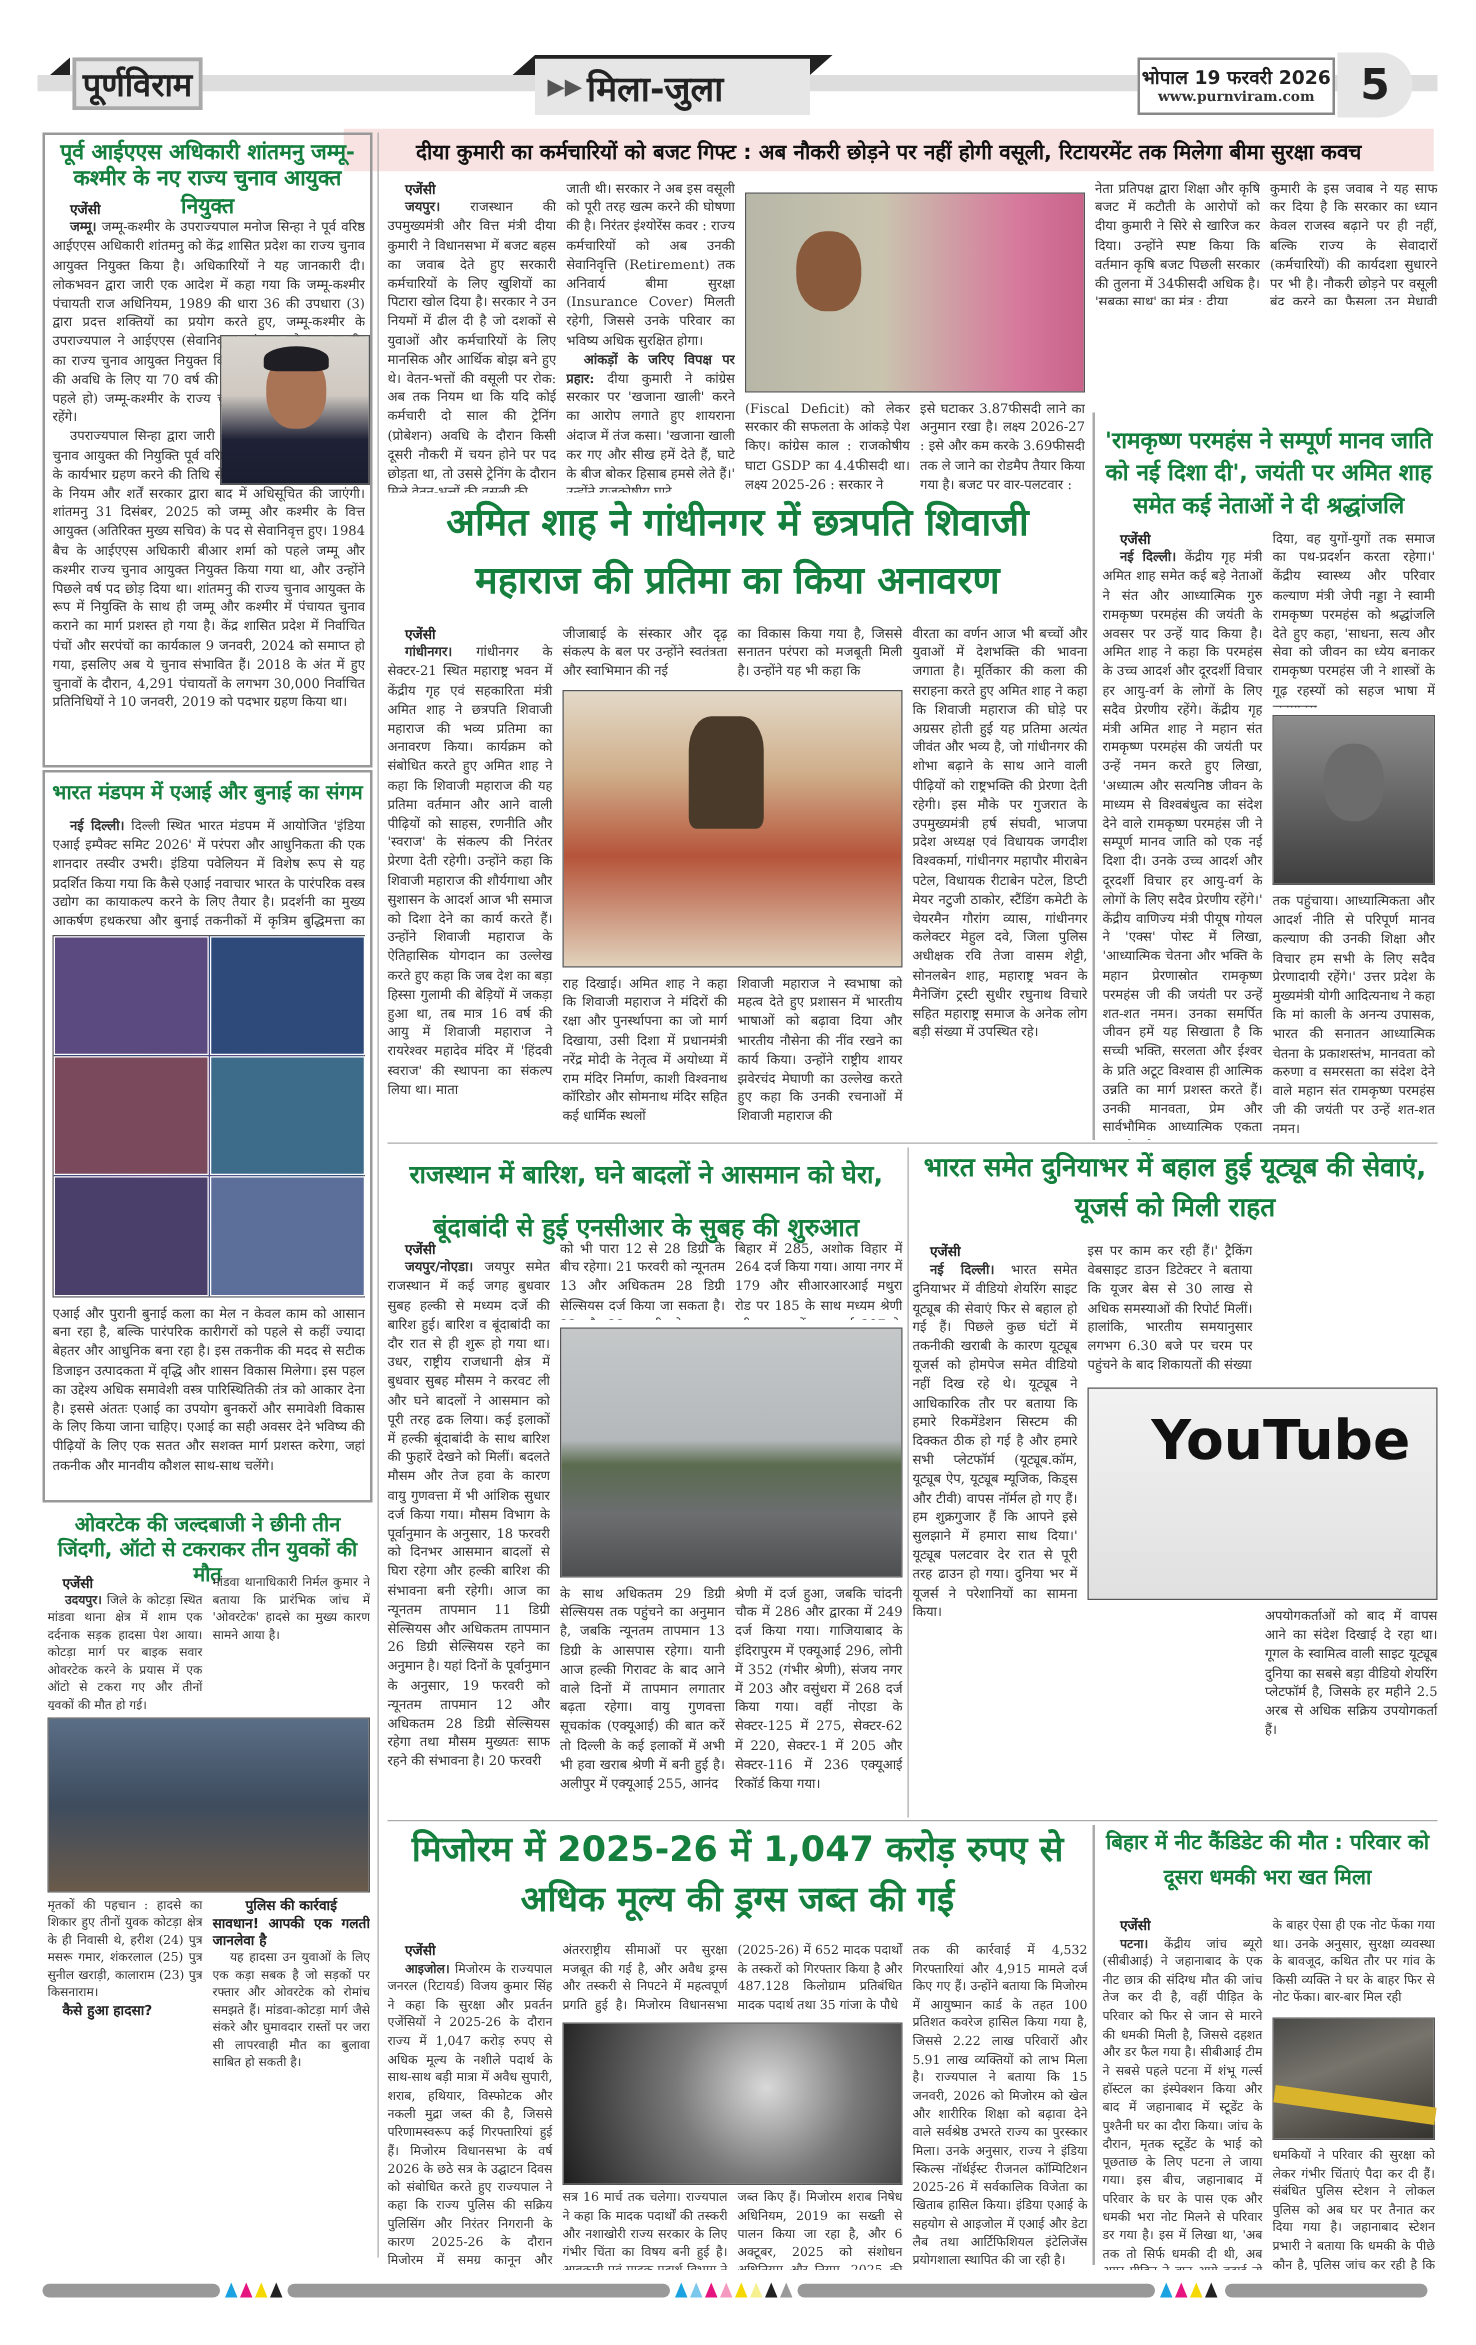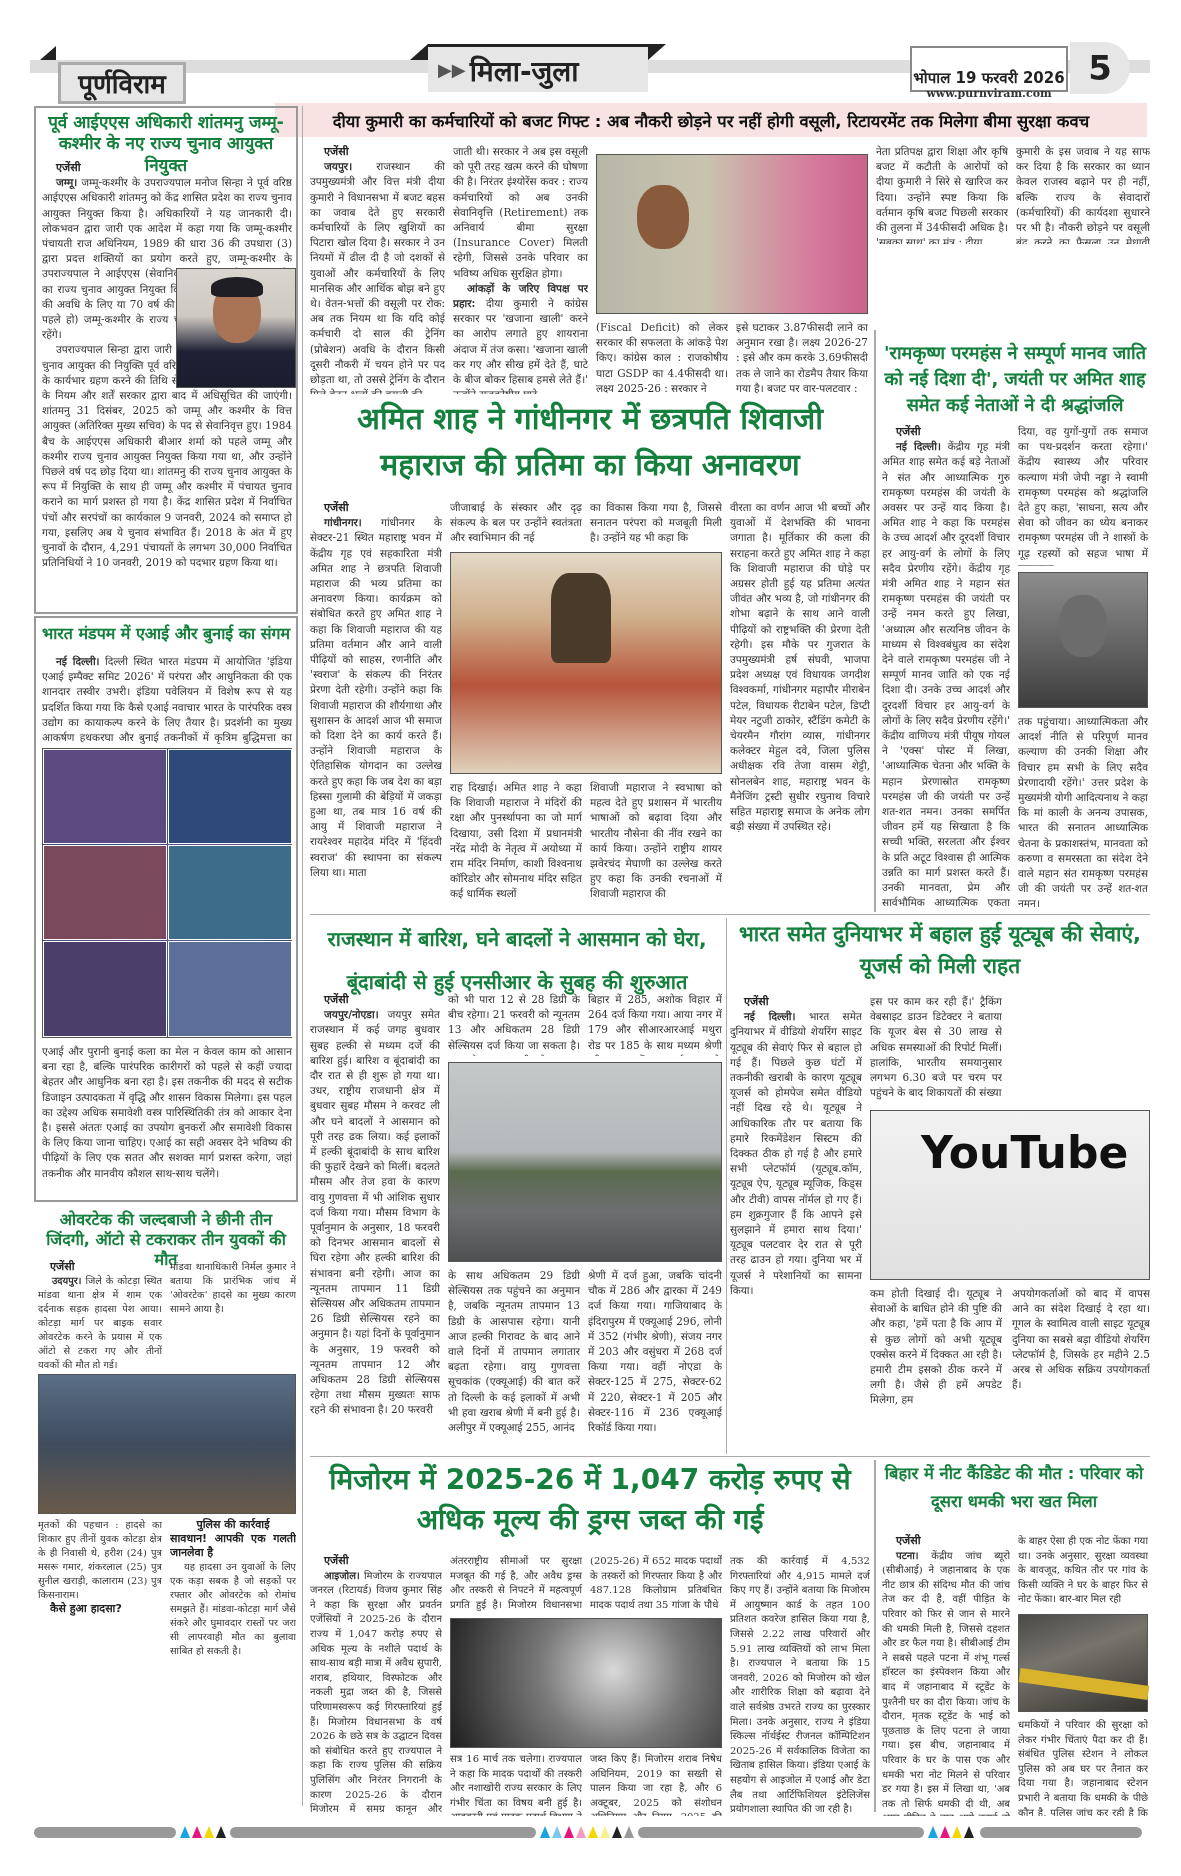--- a/index.html
+++ b/index.html
@@ -1,25 +1,25 @@
 <!DOCTYPE html>
 <html><head>
 <meta charset="utf-8">
 <style>
 *{box-sizing:border-box;margin:0;padding:0}
 body{width:1181px;height:1876px;background:#fff;font-family:"DejaVu Serif",serif;color:#222;position:relative;overflow:hidden}
 .abs{position:absolute}
 .hdr-band{position:absolute;left:30px;top:60px;width:1120px;height:13px;background:#ddd}
-.brand{position:absolute;left:58px;top:62px;width:128px;height:42px;background:#e6e6e6;border:3px solid #aaa;display:flex;align-items:center;justify-content:center;font-family:"DejaVu Sans",sans-serif;font-weight:bold;font-size:26px;color:#222}
+.brand{position:absolute;left:58px;top:46px;width:104px;height:42px;background:#e6e6e6;border:3px solid #aaa;display:flex;align-items:center;justify-content:center;font-family:"DejaVu Sans",sans-serif;font-weight:bold;font-size:26px;color:#222}
 .brand-tri{position:absolute;left:40px;top:46px;width:0;height:0;border-left:16px solid transparent;border-bottom:14px solid #222}
 .section{position:absolute;left:428px;top:44px;width:220px;height:48px;background:#e6e6e6;border-top:3px solid #222;display:flex;align-items:center;padding-left:10px;font-family:"DejaVu Sans",sans-serif;font-weight:bold;font-size:28px;color:#222}
 .section-tri{position:absolute;left:410px;top:44px;border-left:18px solid transparent;border-bottom:16px solid #222}
 .section-tri2{position:absolute;left:648px;top:44px;border-right:18px solid transparent;border-top:16px solid #222}
 .dateline{position:absolute;left:910px;top:46px;width:158px;height:46px;background:#fff;border:2px solid #888;text-align:center;font-family:"DejaVu Sans",sans-serif}
-.dateline .d{font-weight:bold;font-size:15px;padding-top:19px}
+.dateline .d{font-weight:bold;font-size:15px;padding-top:3px}
 .dateline .u{font-family:"DejaVu Serif",serif;font-size:11px;font-weight:bold;color:#333}
 .pgnum{position:absolute;left:1070px;top:42px;width:60px;height:52px;background:#e6e6e6;border-radius:0 30px 30px 0;font-family:"DejaVu Sans",sans-serif;font-weight:bold;font-size:34px;display:flex;align-items:center;justify-content:center}
 .banner{position:absolute;left:275px;top:103px;width:872px;height:34px;background:#f8e2e2;font-family:"DejaVu Sans",sans-serif;font-weight:bold;font-size:16.5px;display:flex;align-items:center;justify-content:center;color:#111}
 .box{position:absolute;border:2px solid #999}
 h2.hl{font-family:"DejaVu Sans",sans-serif;font-weight:bold;color:#15803d;text-align:center;line-height:1.25}
 .col{position:absolute;font-size:10.5px;line-height:15.2px;text-align:justify;color:#333;overflow:hidden}
 .col p{text-indent:14px}
 .ag{font-weight:bold;font-family:"DejaVu Sans",sans-serif;font-size:11px;color:#222}
 .pl{font-weight:bold}
 .photo{position:absolute;border:1px solid #555}
@@ -204,23 +204,20 @@
     <div class="ag" style="padding-left:14px">एजेंसी</div>
     <p><span class="pl">नई दिल्ली।</span> <span>भारत समेत दुनियाभर में वीडियो शेयरिंग साइट यूट्यूब की सेवाएं फिर से बहाल हो गई हैं। पिछले कुछ घंटों में तकनीकी खराबी के कारण यूट्यूब यूजर्स को होमपेज समेत वीडियो नहीं दिख रहे थे। यूट्यूब ने आधिकारिक तौर पर बताया कि हमारे रिकमेंडेशन सिस्टम की दिक्कत ठीक हो गई है और हमारे सभी प्लेटफॉर्म (यूट्यूब.कॉम, यूट्यूब ऐप, यूट्यूब म्यूजिक, किड्स और टीवी) वापस नॉर्मल हो गए हैं। हम शुक्रगुजार हैं कि आपने इसे सुलझाने में हमारा साथ दिया।' यूट्यूब पलटवार देर रात से पूरी तरह ढाउन हो गया। दुनिया भर में यूजर्स ने परेशानियों का सामना किया।</span></p>
   </div>
   <div class="col" style="left:140px;top:0;width:132px;height:110px">
     <p style="text-indent:0">इस पर काम कर रही हैं।' ट्रैकिंग वेबसाइट डाउन डिटेक्टर ने बताया कि यूजर बेस से 30 लाख से अधिक समस्याओं की रिपोर्ट मिलीं। हालांकि, भारतीय समयानुसार लगभग 6.30 बजे पर चरम पर पहुंचने के बाद शिकायतों की संख्या</p>
   </div>
   <div class="photo" style="left:140px;top:116px;width:280px;height:170px;background:linear-gradient(180deg,#f2f2f2 0%,#e0e0e0 100%)">
     <div style="position:absolute;left:50px;top:16px;font-family:'DejaVu Sans',sans-serif;font-weight:bold;font-size:44px;color:#111">YouTube</div>
     <div style="position:absolute;left:150px;top:12px;width:110px;height:60px;background:#e62117;border-radius:16px;z-index:-1"></div>
   </div>
-  <div class="col" style="left:140px;top:292px;width:132px;height:168px">
-    <p style="text-indent:0">कम होती दिखाई दी। यूट्यूब ने सेवाओं के बाधित होने की पुष्टि की और कहा, 'हमें पता है कि आप में से कुछ लोगों को अभी यूट्यूब एक्सेस करने में दिक्कत आ रही है। हमारी टीम इसको ठीक करने में लगी है। जैसे ही हमें अपडेट मिलेगा, हम</p>
-  </div>
   <div class="col" style="left:282px;top:292px;width:138px;height:168px">
     <p style="text-indent:0">अपयोगकर्ताओं को बाद में वापस आने का संदेश दिखाई दे रहा था। गूगल के स्वामित्व वाली साइट यूट्यूब दुनिया का सबसे बड़ा वीडियो शेयरिंग प्लेटफॉर्म है, जिसके हर महीने 2.5 अरब से अधिक सक्रिय उपयोगकर्ता हैं।</p>
   </div>
 </div>
 
 <div class="rule" style="left:310px;top:1456px;width:840px;height:1px"></div>
 
 <h2 class="hl abs" style="left:312px;top:1460px;width:556px;font-size:28px;line-height:40px">मिजोरम में 2025-26 में 1,047 करोड़ रुपए से अधिक मूल्य की ड्रग्स जब्त की गई</h2>
 <div class="abs" style="left:310px;top:1554px;width:560px;height:260px">
   <div class="col" style="left:0;top:0;width:132px;height:262px;font-size:10px;line-height:14.6px">

